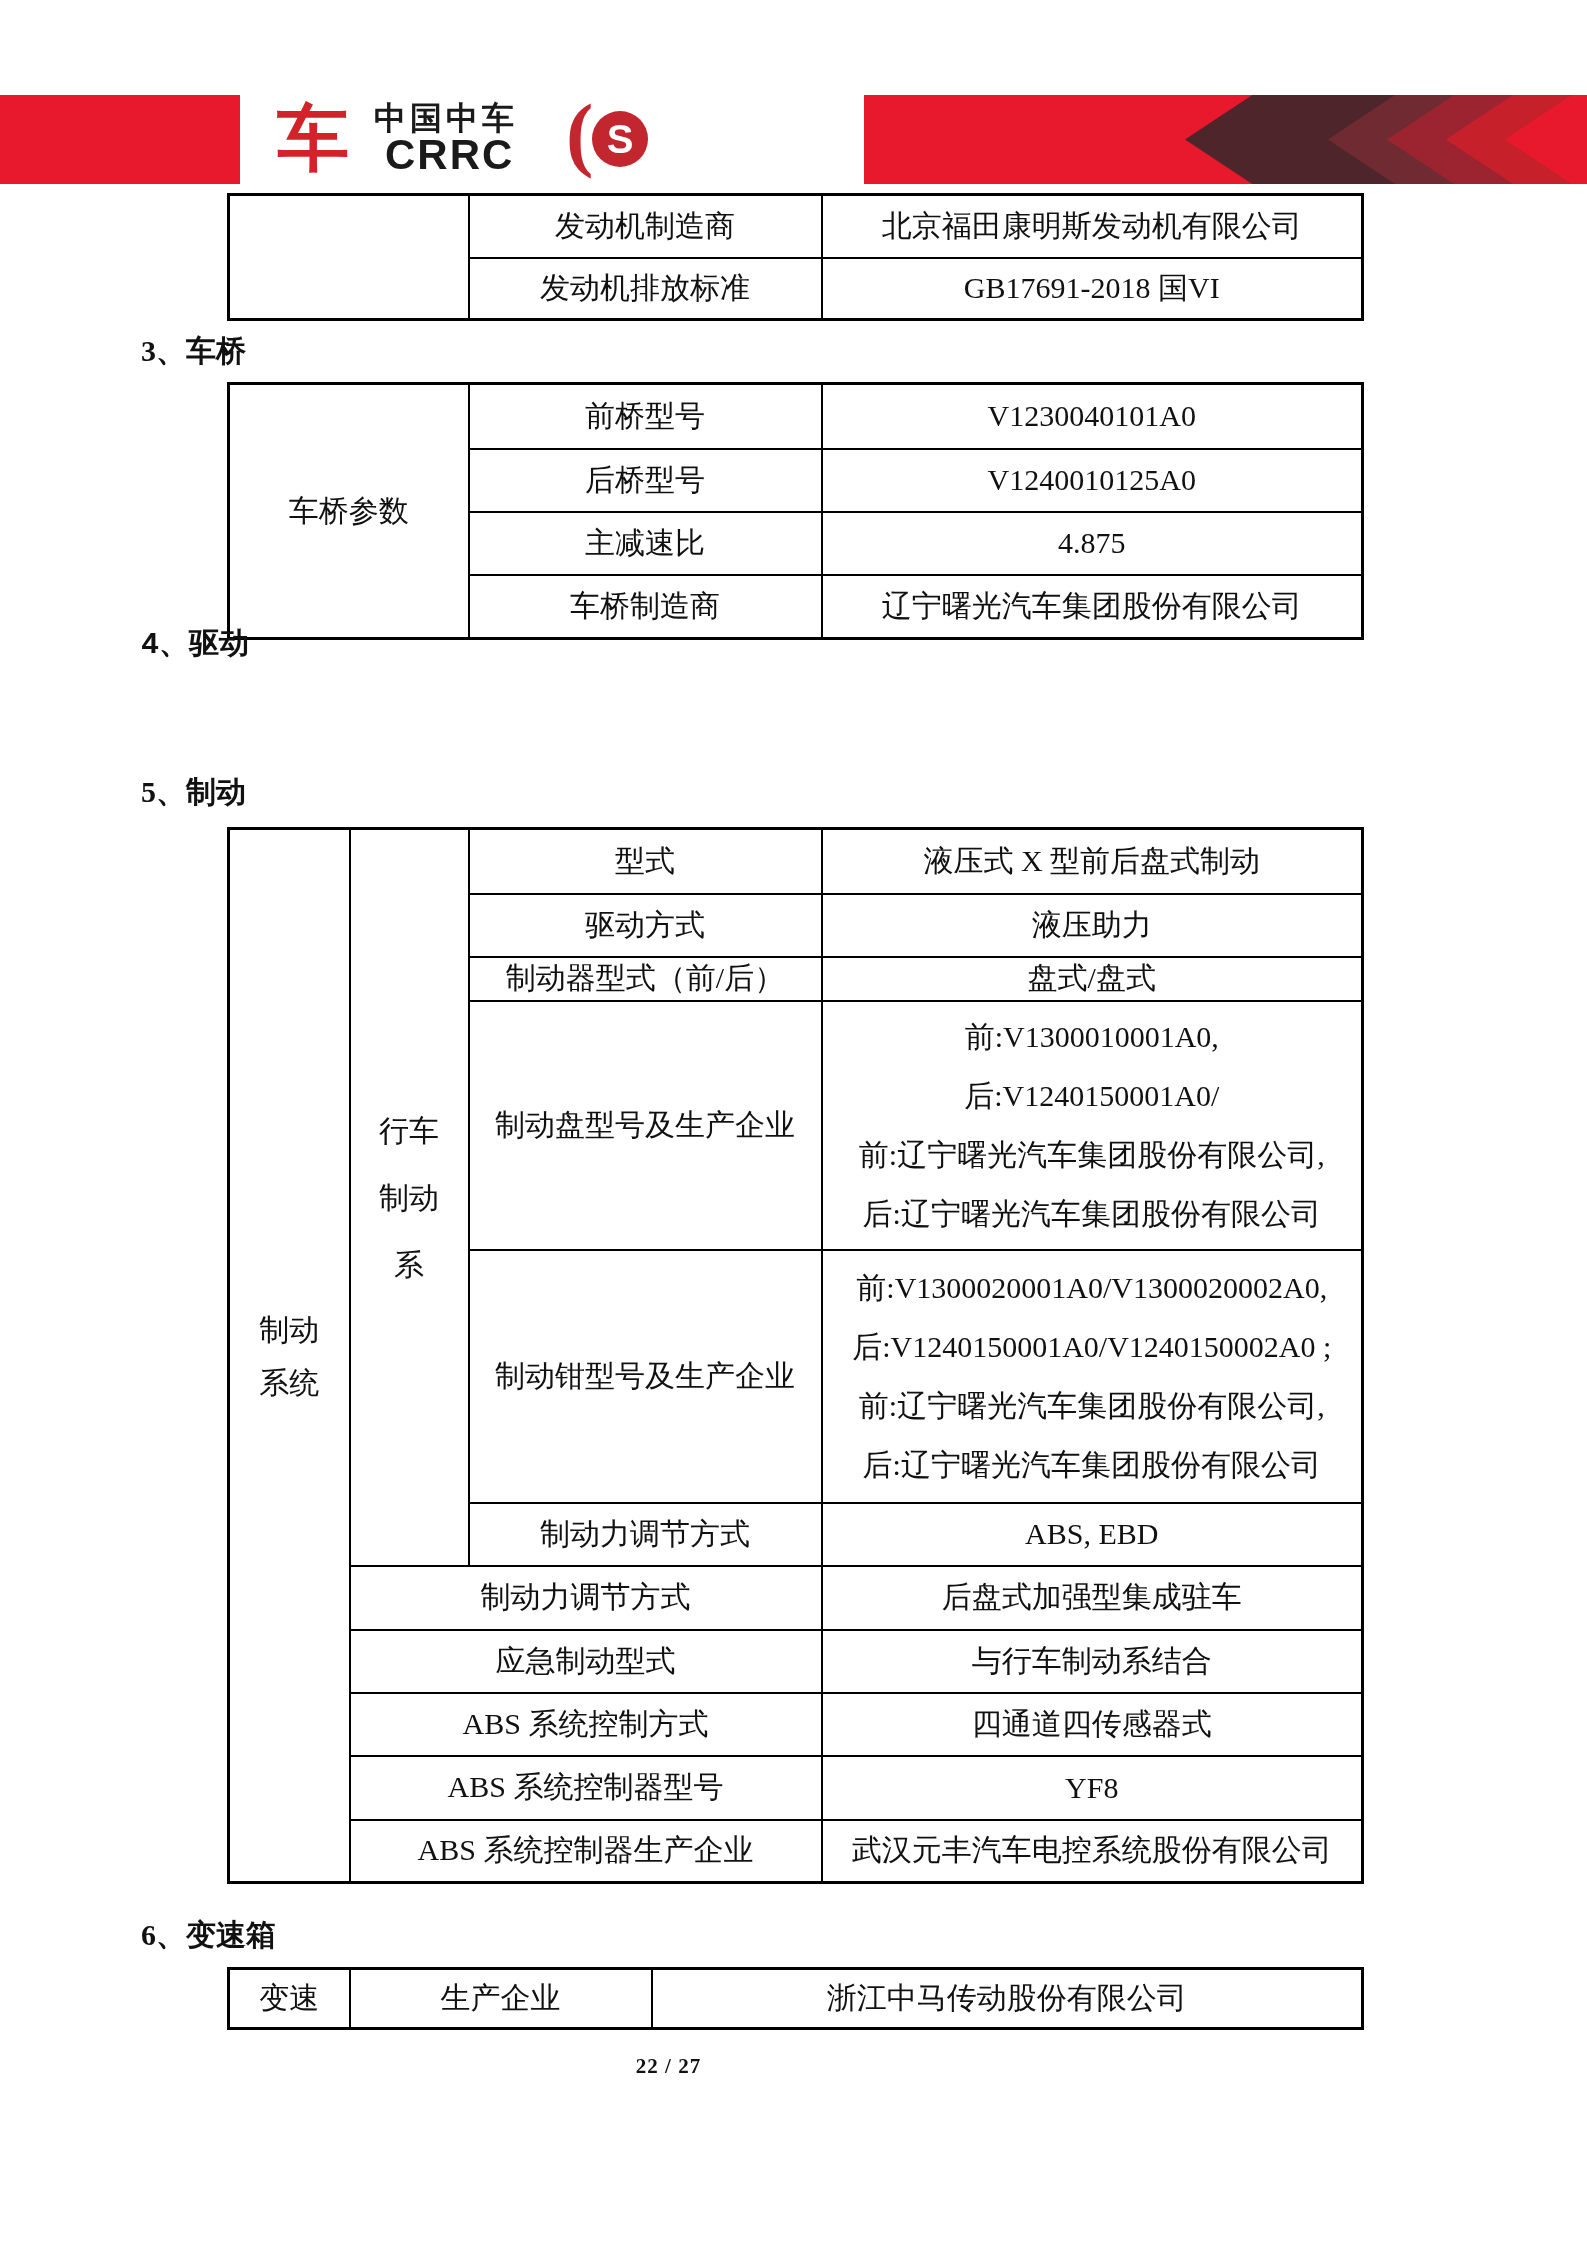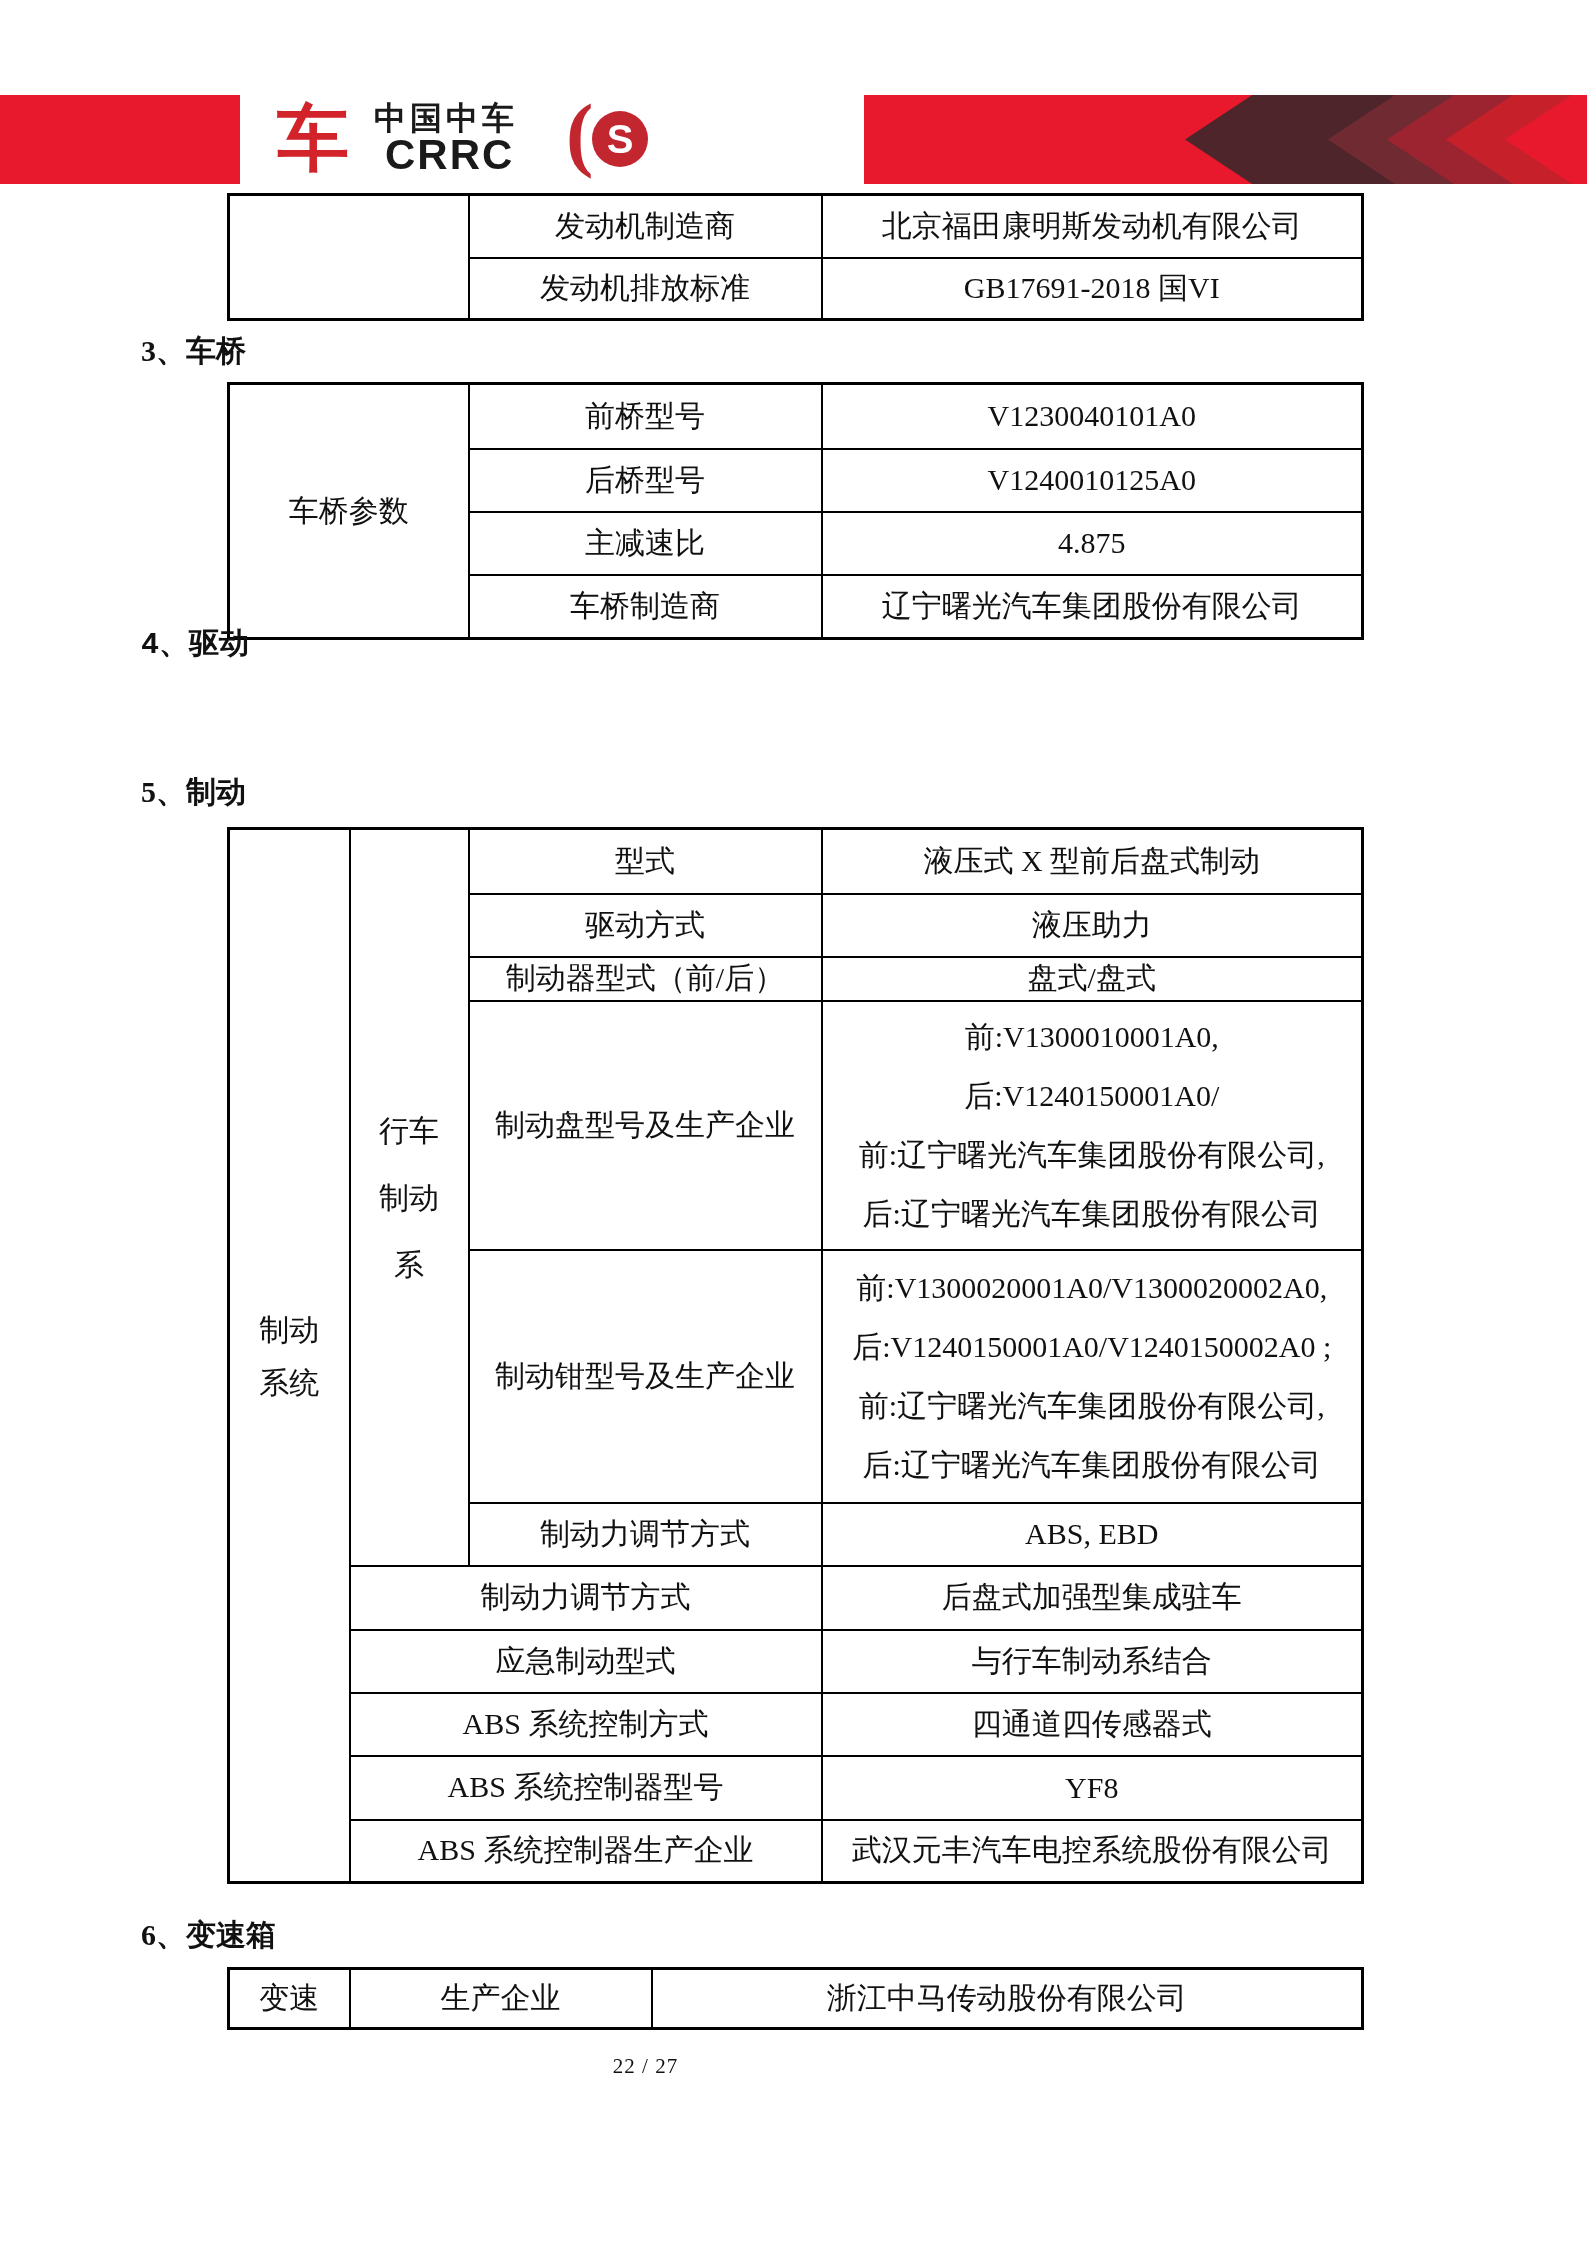--- a/index.html
+++ b/index.html
@@ -53,21 +53,21 @@
   td.vgrp{text-align:center;white-space:pre-line;margin-left:48px;}
   td.lh53{line-height:53px;}
   td.lh67{line-height:67px;}
   #t-engine{top:193px;}
   #t-axle{top:382px;}
   #t-drive{top:702px;}
   #t-brake{top:827px;}
   #t-gearbox{top:1967px;}
   
   #pageno{position:absolute;left:0;top:2054px;width:1291px;text-align:center;
-    font-size:21px;font-weight:400;letter-spacing:1px;color:#111;}
+    font-size:21px;font-weight:700;letter-spacing:1px;color:#111;padding-left:23px;}
 </style>
 </head>
 <body>
 
 <div id="page">
 
   <div id="band">
     <div class="chev" id="chev-1"></div>
     <div class="chev" id="chev-2"></div>
     <div class="chev" id="chev-3"></div>

